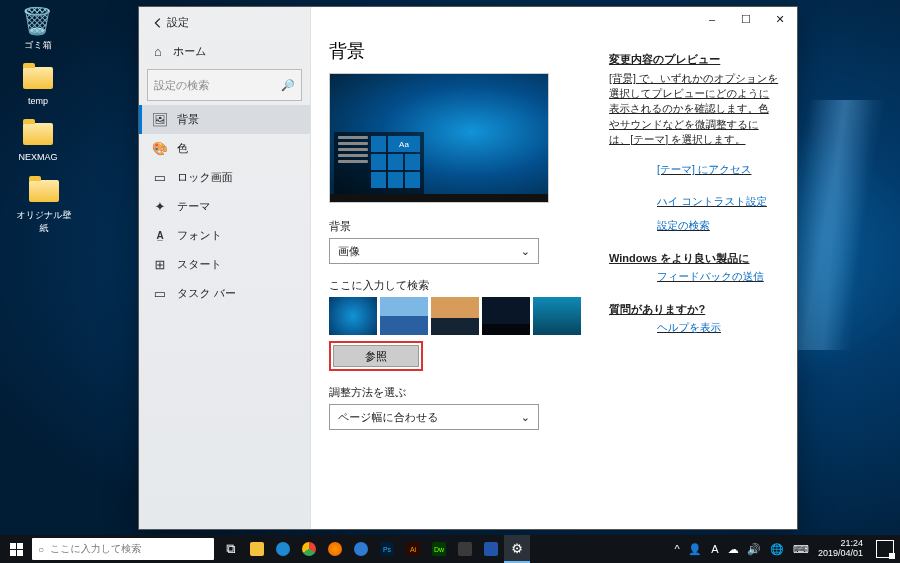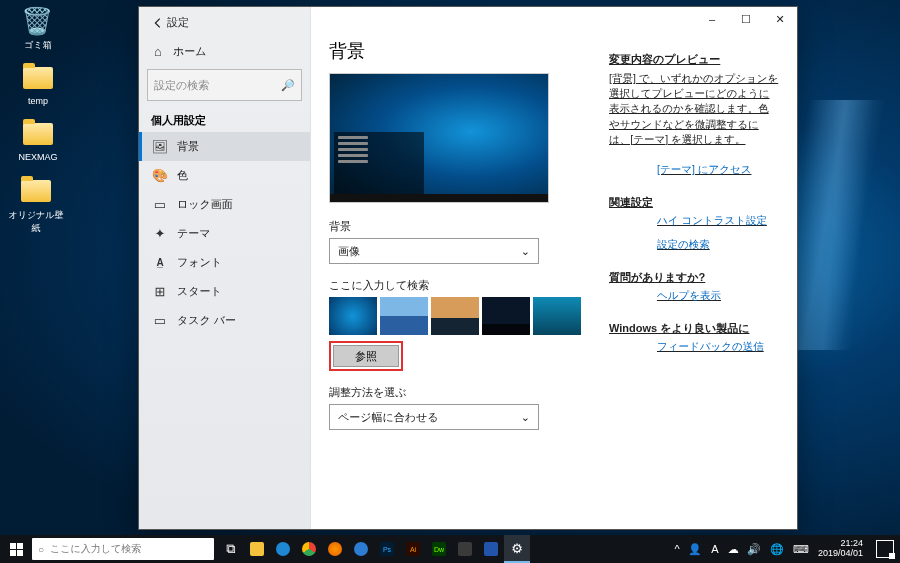--- a/index.html
+++ b/index.html
@@ -5,21 +5,21 @@
 * { box-sizing: border-box; margin: 0; padding: 0; font-family: "Yu Gothic UI", "Segoe UI", sans-serif; }
 body { width: 900px; height: 563px; overflow: hidden; background: radial-gradient(ellipse at 70% 45%, #0a7cc5 0%, #023a6b 35%, #011c35 80%); position: relative; }
 .light-ray { position: absolute; right: 0; top: 100px; width: 150px; height: 250px; background: linear-gradient(100deg, transparent 30%, rgba(120,200,255,0.25) 50%, transparent 70%), linear-gradient(95deg, transparent 35%, rgba(120,200,255,0.18) 55%, transparent 72%); pointer-events: none; }
 
 
 .desktop-icon { position: absolute; width: 56px; text-align: center; color: #fff; font-size: 9px; cursor: pointer; }
 .desktop-icon .ico { width: 32px; height: 32px; margin: 0 auto 2px; display: flex; align-items: center; justify-content: center; font-size: 26px; }
 .di-trash { left: 10px; top: 5px; }
 .di-temp  { left: 10px; top: 62px; }
 .di-nex   { left: 10px; top: 118px; }
-.di-wall  { left: 8px; top: 175px; }
+.di-wall  { left: 16px; top: 175px; }
 .folder-ico { width: 30px; height: 22px; background: linear-gradient(#ffe9a8,#f5c23d); border-radius: 2px; position: relative; }
 .folder-ico:before { content:""; position:absolute; top:-4px; left:0; width:12px; height:5px; background:#f5c23d; border-radius:2px 2px 0 0; }
 
 
 .win { position:absolute; left:138px; top:6px; width:660px; height:524px; background:#fff; display:flex; box-shadow:0 6px 30px rgba(0,0,0,0.4); border:1px solid #555; }
 .sidebar { width:172px; background:#eceff4cc; backdrop-filter: blur(12px); background:linear-gradient(#ecedefee,#e4e7ebee); border-right:1px solid #e1e1e1; display:flex; flex-direction:column; font-size:11px; color:#222; }
 .sb-top { display:flex; align-items:center; gap:2px; padding:8px 12px; }
 .sb-top svg { width:14px; height:14px; }
 .sb-home { display:flex; align-items:center; gap:8px; padding:6px 12px; cursor:pointer; }
 .sb-search { margin:4px 8px; height:32px; border:1px solid #bbb; background:#f3f3f3; display:flex; align-items:center; padding:4px 6px; font-size:11px; color:#888; justify-content:space-between; }
@@ -54,21 +54,21 @@
 
 .thumbs { display:flex; gap:3px; margin-bottom:6px; }
 .thumb { width:48px; height:38px; cursor:pointer; }
 .t1 { background: radial-gradient(circle, #1293d8, #023a6b); }
 .t2 { background: linear-gradient(#7db7e5 50%, #2a5fa1 50%); }
 .t3 { background: linear-gradient(#d89c5a 55%, #142433 55%); }
 .t4 { background: linear-gradient(#081628 70%, #03070c 70%); }
 .t5 { background: linear-gradient(#0f8ab5, #064560); }
 
 .browse-wrap { border:2px solid #e03030; padding:2px; display:inline-block; margin-bottom:14px; }
-.browse { width:66px; height:22px; background:#ccc; border:1px solid #999; font-size:11px; display:flex; align-items:center; justify-content:center; cursor:pointer; }
+.browse { width:86px; height:22px; background:#ccc; border:1px solid #999; font-size:11px; display:flex; align-items:center; justify-content:center; cursor:pointer; }
 
 
 .taskbar { position:absolute; left:0; right:0; bottom:0; height:28px; background:#101418; display:flex; align-items:center; color:#fff; font-size:10px; }
 .start-btn { width:32px; height:28px; display:flex; align-items:center; justify-content:center; cursor:pointer; }
 .win-logo { display:grid; grid-template-columns:6px 6px; grid-template-rows:6px 6px; gap:1px; }
 .win-logo span { background:#fff; }
 .search-box { height:22px; width:182px; background:#fff; color:#777; display:flex; align-items:center; gap:6px; padding:0 6px; margin-right:4px; cursor:text; border-radius:1px; }
 .tb-ico { width:26px; height:28px; display:flex; align-items:center; justify-content:center; cursor:pointer; font-size:13px; }
 .tb-ico.active { background:#2a3138; border-bottom:2px solid #76b9ed; height:28px; }
 .sq { width:14px; height:14px; border-radius:2px; }
@@ -117,21 +117,20 @@
       <span>設定</span>
     </div>
     <div class="sb-home">
       <span class="sb-ico">⌂</span>
       <span>ホーム</span>
     </div>
     <div class="sb-search">
       <span>設定の検索</span>
       <span>🔎</span>
     </div>
-    <div class="sb-cat">個人用設定</div>
 
     <div class="sb-item active">
       <span class="sb-ico">🖼</span>
       <span>背景</span>
     </div>
     <div class="sb-item">
       <span class="sb-ico">🎨</span>
       <span>色</span>
     </div>
     <div class="sb-item">
@@ -168,20 +167,30 @@
 
       <div class="preview">
         <div class="pv-start">
           <div class="pv-menu">
               <div></div>
               <div></div>
               <div></div>
               <div></div>
               <div></div>
             </div>
+          <div class="pv-tiles">
+            <div></div>
+              <div class="aa">Aa</div>
+            <div></div>
+              <div></div>
+              <div></div>
+            <div></div>
+              <div></div>
+              <div></div>
+          </div>
         </div>
         <div class="pv-task"></div>
       </div>
 
       <div class="lbl">背景</div>
       <div class="dd">
         <span>画像</span>
         <span>⌄</span>
       </div>
 
@@ -205,31 +214,30 @@
       </div>
     </div>
 
     <div class="side">
       <div class="block">
         <h4>変更内容のプレビュー</h4>
         <p>[背景] で、いずれかのオプションを選択してプレビューにどのように表示されるのかを確認します。色やサウンドなどを微調整するには、[テーマ] を選択します。</p>
         <a>[テーマ] にアクセス</a>
       </div>
       <div class="block">
-        <h4>関連設定</h4>
         <a>ハイ コントラスト設定</a>
         <a>設定の検索</a>
+      </div>
+      <div class="block">
+        <h4>Windows をより良い製品に</h4>
+        <a>フィードバックの送信</a>
       </div>
       <div class="block">
         <h4>質問がありますか?</h4>
         <a>ヘルプを表示</a>
-      </div>
-      <div class="block">
-        <h4>Windows をより良い製品に</h4>
-        <a>フィードバックの送信</a>
       </div>
     </div>
   </div>
 </div>
 
 <div class="taskbar">
   <div class="start-btn">
     <div class="win-logo">
         <span></span>
         <span></span>

